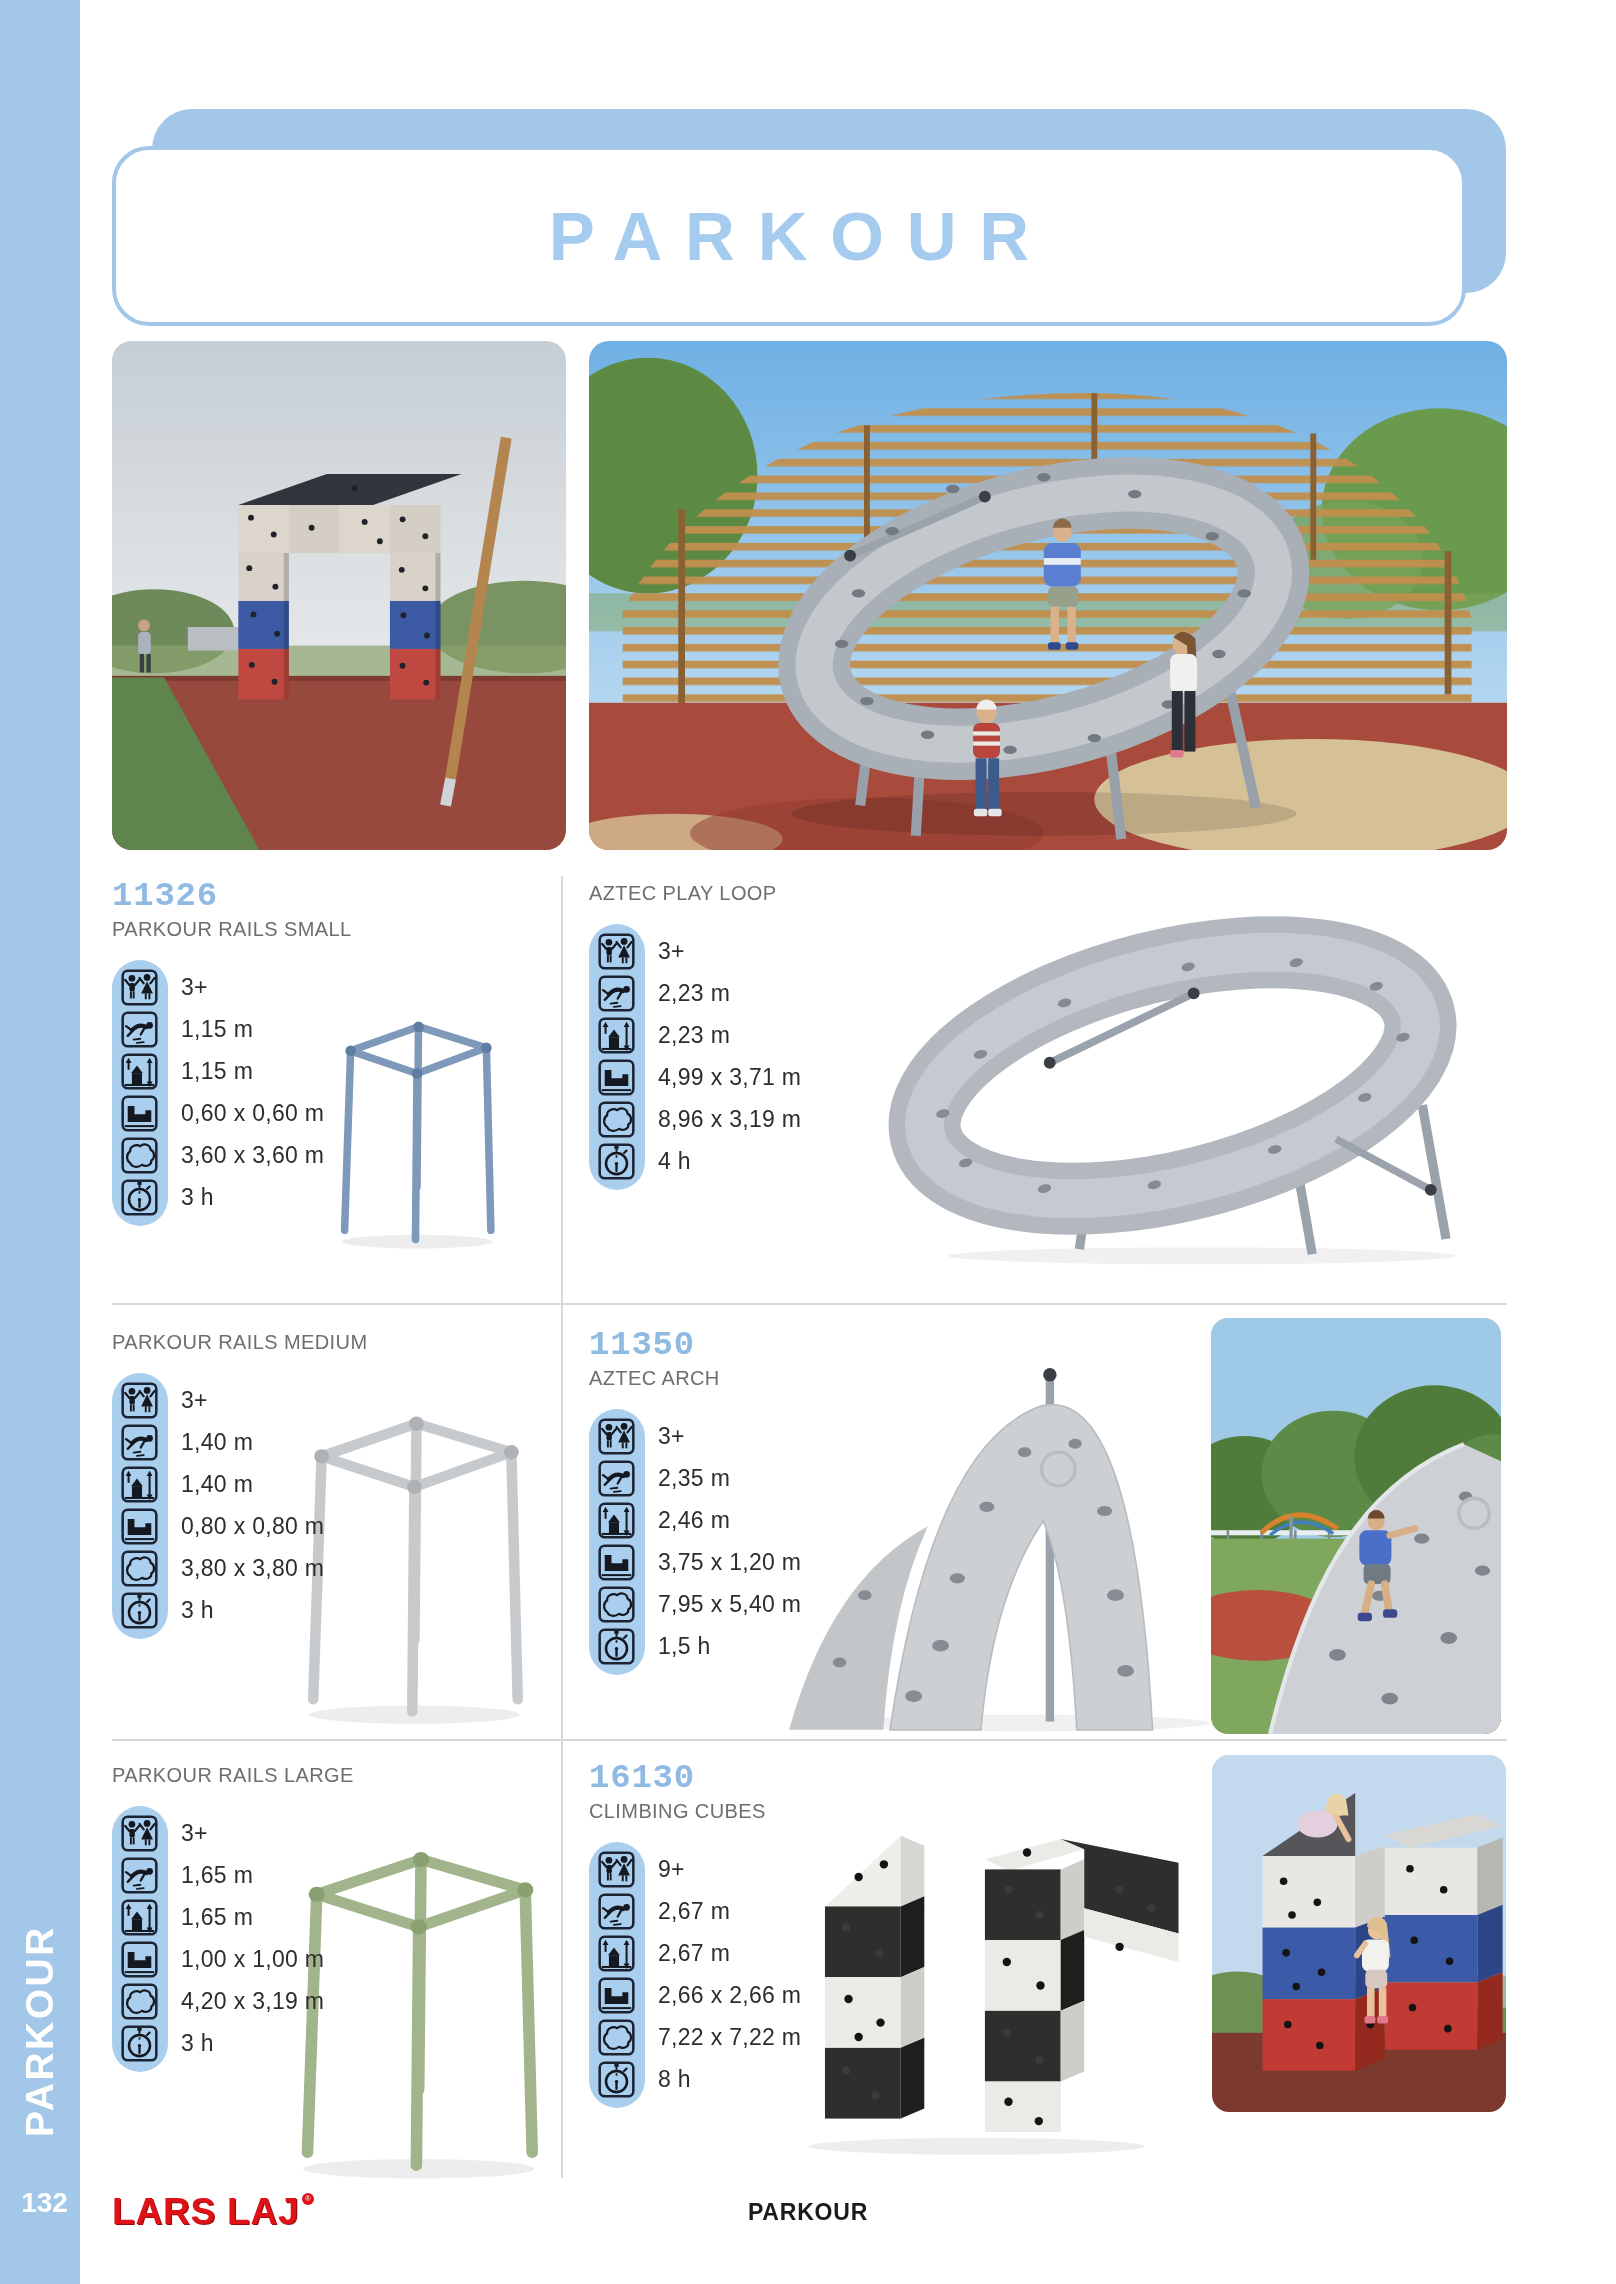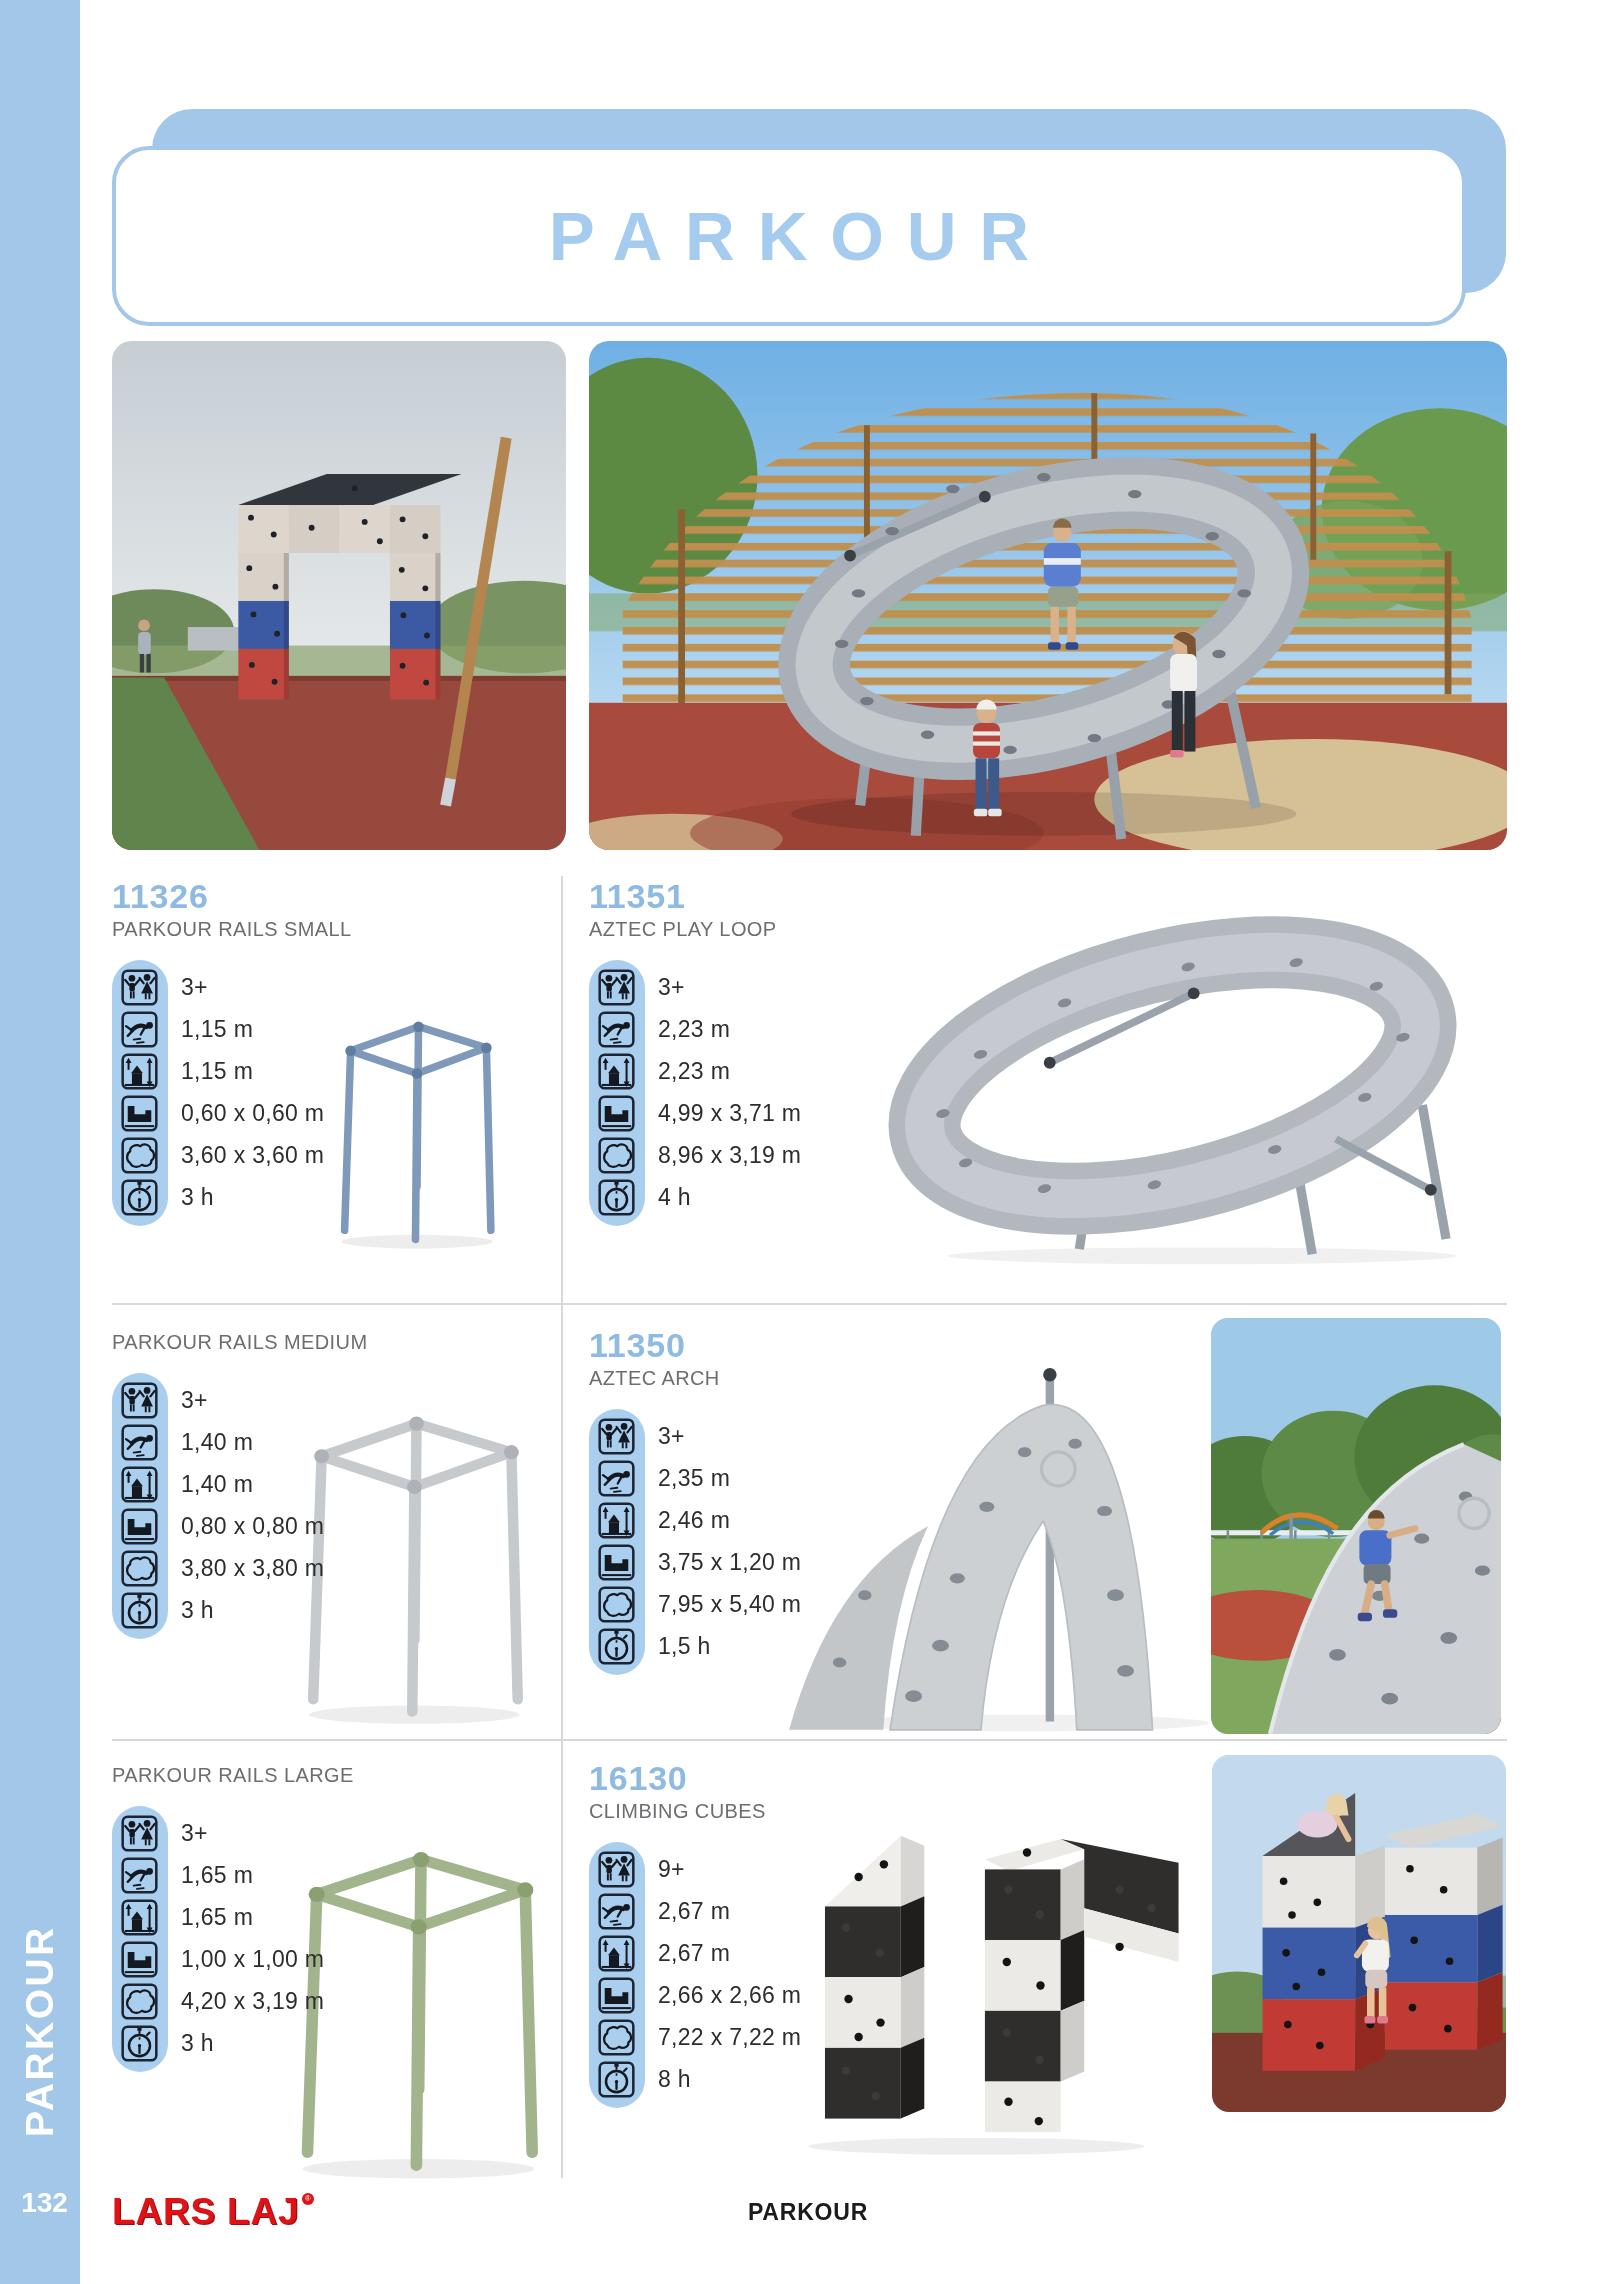--- a/index.html
+++ b/index.html
@@ -24,21 +24,21 @@
   
   .photo{border-radius:20px;overflow:hidden;background:#dfe6ea;}
   .photo svg{display:block;width:100%;height:100%;}
 
   
   .div-h{height:1.7px;background:#d7d8d9;}
   .div-v{width:1.7px;background:#d7d8d9;}
 
   
   .product{width:471px;}
-  .product-id{font-size:34px;font-weight:700;color:#8fbae2;letter-spacing:0.8px;line-height:1.05;}
+  .product-id{font-size:34px;font-weight:700;color:#8fbae2;letter-spacing:0.8px;line-height:1.05;font-family:Liberation Mono, monospace;}
   .product-name{font-size:20px;color:#6d6e71;letter-spacing:0.4px;margin-top:3.4px;line-height:1.15;}
   .specs{position:relative;margin-top:18.5px;height:266px;width:438px;}
   .spec-pill{position:absolute;left:0;top:0;width:56px;height:266px;background:#aacfee;border-radius:28px;}
   .spec-icons{position:absolute;left:9.3px;top:9.3px;display:flex;flex-direction:column;gap:5px;}
   .si{width:37px;height:37px;display:block;}
   .spec-values{position:absolute;left:69px;top:6.7px;}
   .spec-value{height:42px;display:flex;align-items:center;font-size:23px;color:#2e2d2b;letter-spacing:0.3px;white-space:nowrap;}
 
   
   .brand{left:112px;top:2191px;color:#df1216;font-weight:800;font-size:37px;letter-spacing:0.8px;
@@ -576,21 +576,20 @@
         <div class="spec-value">1,15 m</div>
         <div class="spec-value">1,15 m</div>
         <div class="spec-value">0,60 x 0,60 m</div>
         <div class="spec-value">3,60 x 3,60 m</div>
         <div class="spec-value">3 h</div>
       </div>
     </div>
   </div>
 
   <div class="abs product" style="left:589px;top:879px;">
-    <div class="product-id">11351</div>
     <div class="product-name">AZTEC PLAY LOOP</div>
     <div class="specs">
       <div class="spec-pill"></div>
       <div class="spec-icons">
         <svg class="si" viewBox="0 0 44 44">
             <use href="#sym-age"></use>
           </svg>
         <svg class="si" viewBox="0 0 44 44">
             <use href="#sym-fall"></use>
           </svg>

